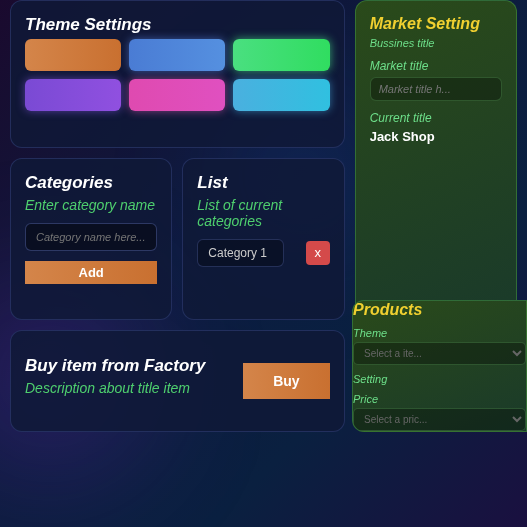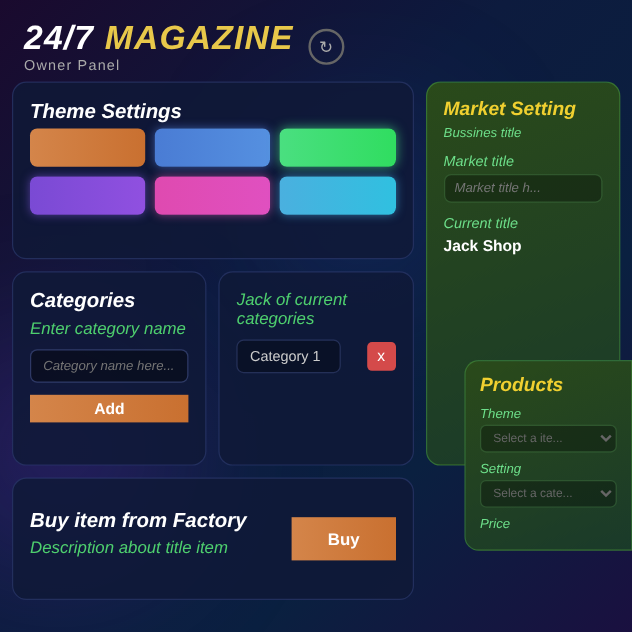--- a/index.html
+++ b/index.html
@@ -227,25 +227,24 @@
       font-size: 14px;
       cursor: pointer;
       flex-shrink: 0;
     }
 
     
     .products-panel {
       position: absolute;
       right: 0;
       top: 300px;
-      width: 140px;
+      width: 175px;
       background: linear-gradient(160deg, #2a4a1a 0%, #1a3a2a 100%);
       border: 1px solid rgba(80, 180, 80, 0.4);
       border-radius: 12px 0 0 12px;
-      padding: 12px;
       overflow: hidden;
     }
     .products-panel .card-title {
       color: #f0d030;
       font-size: 16px;
       font-style: italic;
       font-weight: 900;
     }
     .prod-field-label {
       font-size: 11px;
@@ -289,32 +288,20 @@
     }
   </style>
 </head>
 <body>
 
 <div class="glow-orb glow-purple"></div>
 <div class="glow-orb glow-blue"></div>
 
 <div class="content-wrapper">
 
-  <div class="header">
-    <div>
-      <div class="logo-text">
-        <span>24/7</span>
-        <span class="magazine">MAGAZINE</span>
-        <span class="logo-subtitle">Owner Panel</span>
-      </div>
-    </div>
-    <button class="refresh-btn">
-      <span>↻</span>
-    </button>
-  </div>
 
   <div class="main-grid">
 
     <div class="card theme-card">
       <div class="card-title">Theme Settings</div>
       <div class="color-swatches">
         <button class="swatch swatch-orange"></button>
         <button class="swatch swatch-blue"></button>
         <button class="swatch swatch-green"></button>
         <button class="swatch swatch-purple"></button>
@@ -333,21 +320,22 @@
     </div>
 
     <div class="card categories-card">
       <div class="card-title">Categories</div>
       <div class="card-subtitle">Enter category name</div>
       <input class="category-input" type="text" placeholder="Category name here..." style="">
       <button class="add-btn">Add</button>
     </div>
 
     <div class="card list-card">
-      <div class="card-subtitle">Jack of current categories</div>
+      <div class="card-title">List</div>
+      <div class="card-subtitle">List of current categories</div>
       <div class="list-item-row">
         <div class="list-item-label">Category 1</div>
         <button class="list-remove-btn">x</button>
       </div>
     </div>
 
     <div class="card buy-card">
       <div class="buy-card-text">
         <div class="card-title">Buy item from Factory</div>
         <div class="card-subtitle">Description about title item</div>
@@ -357,18 +345,18 @@
 
   </div>
 
   <div class="products-panel">
     <div class="card-title">Products</div>
     <div class="prod-field-label">Theme</div>
     <select class="prod-select">
       <option>Select a ite...</option>
     </select>
     <div class="prod-field-label">Setting</div>
+    <div class="prod-field-label">Price</div>
     <select class="prod-select">
-      <option>Select a cate...</option>
+      <option>Select a pric...</option>
     </select>
-    <div class="prod-field-label">Price</div>
   </div>
 </div>
 
 </body></html>

